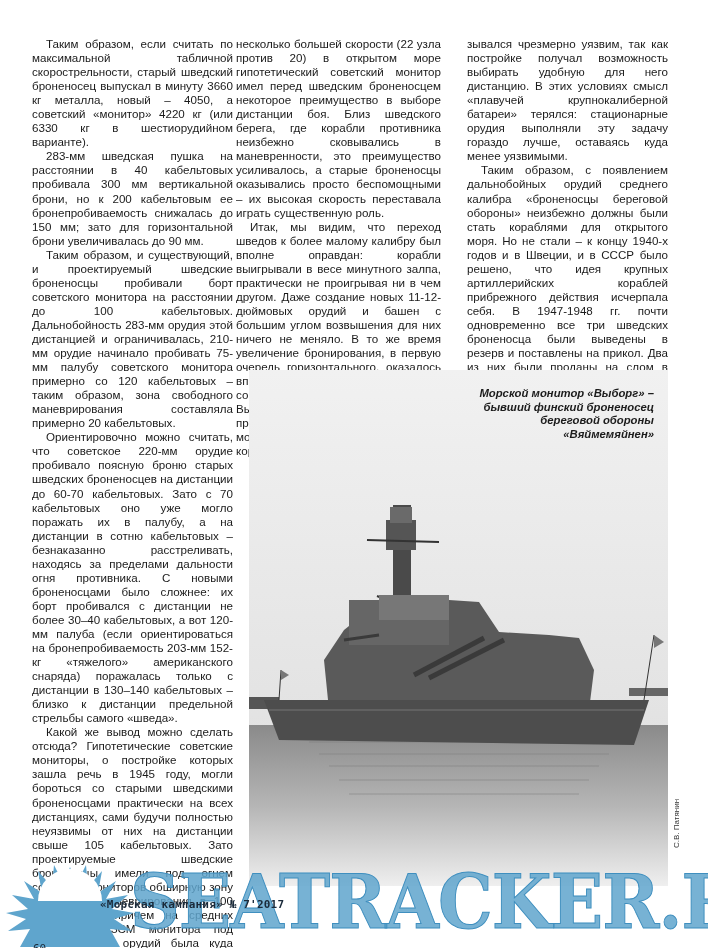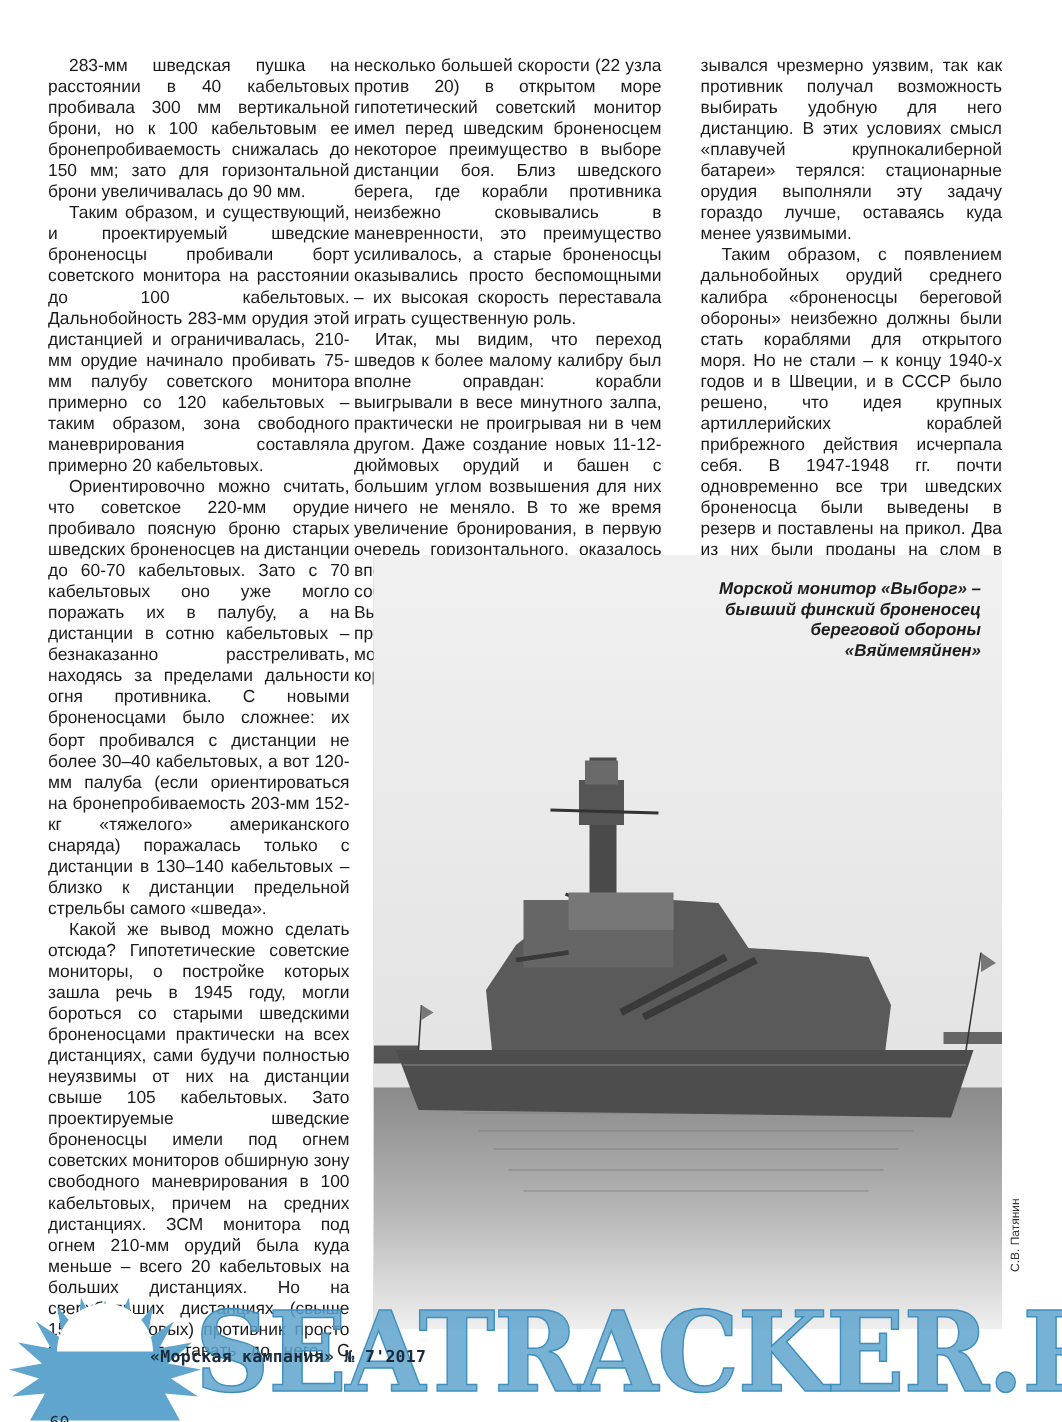--- a/index.html
+++ b/index.html
@@ -13,21 +13,21 @@
     font-size:11.6px; line-height:14.05px;
     text-align:justify; hyphens:manual;
   }
   .col p { margin:0; text-indent:14px; }
   #col-left  { left:32px;  width:201px; }
   #col-mid   { left:236px; width:205px; }
   #col-right { left:467px; width:201px; }
 
   #photo {
     position:absolute; left:249px; top:370px; width:419px; height:516px;
-    background:#86efac; overflow:hidden;
+    background:#0f766e; overflow:hidden;
   }
   #photo svg { position:absolute; left:0; top:0; }
   #caption {
     position:absolute; right:14px; top:17px; width:200px;
     text-align:right; font-style:italic; font-weight:bold;
     font-size:11.3px; line-height:13.5px; color:#1c1c1c;
   }
   #credit {
     position:absolute; left:672px; top:848px;
     transform:rotate(-90deg); transform-origin:left top;
@@ -50,33 +50,34 @@
     color:rgba(95,165,205,0.85);
     -webkit-text-stroke:1px #3f8fbf;
     transform:scaleX(0.93); transform-origin:left top;
     white-space:nowrap;
   }
 </style>
 </head>
 <body>
 
 <div id="col-left" class="col">
-  <p>283-мм шведская пушка на расстоянии в 40 кабельтовых пробивала 300 мм вертикальной брони, но к 100 кабельтовым ее бронепробиваемость снижалась до 150 мм; зато для горизонтальной брони увеличивалась до 90 мм.</p>
+  <p>Таким образом, если считать по максимальной табличной скорострельности, старый шведский броненосец выпускал в минуту 3660 кг металла, новый – 4050, а советский «монитор» 4220 кг (или 6330 кг в шестиорудийном варианте).</p>
+  <p>283-мм шведская пушка на расстоянии в 40 кабельтовых пробивала 300 мм вертикальной брони, но к 200 кабельтовым ее бронепробиваемость снижалась до 150 мм; зато для горизонтальной брони увеличивалась до 90 мм.</p>
   <p>Таким образом, и существующий, и проектируемый шведские броненосцы пробивали борт советского монитора на расстоянии до 100 кабельтовых. Дальнобойность 283-мм орудия этой дистанцией и ограничивалась, 210-мм орудие начинало пробивать 75-мм палубу советского монитора примерно со 120 кабельтовых – таким образом, зона свободного маневрирования составляла примерно 20 кабельтовых.</p>
   <p>Ориентировочно можно считать, что советское 220-мм орудие пробивало поясную броню старых шведских броненосцев на дистанции до 60-70 кабельтовых. Зато с 70 кабельтовых оно уже могло поражать их в палубу, а на дистанции в сотню кабельтовых – безнаказанно расстреливать, находясь за пределами дальности огня противника. С новыми броненосцами было сложнее: их борт пробивался с дистанции не более 30–40 кабельтовых, а вот 120-мм палуба (если ориентироваться на бронепробиваемость 203-мм 152-кг «тяжелого» американского снаряда) поражалась только с дистанции в 130–140 кабельтовых – близко к дистанции предельной стрельбы самого «шведа».</p>
   <p>Какой же вывод можно сделать отсюда? Гипотетические советские мониторы, о постройке которых зашла речь в 1945 году, могли бороться со старыми шведскими броненосцами практически на всех дистанциях, сами будучи полностью неуязвимы от них на дистанции свыше 105 кабельтовых. Зато проектируемые шведские броненосцы имели под огнем советских мониторов обширную зону свободного маневрирования в 100 кабельтовых, причем на средних дистанциях. ЗСМ монитора под огнем 210-мм орудий была куда меньше – всего 20 кабельтовых на больших дистанциях. Но на сверхбольших дистанциях (свыше 150 кабельтовых) противник просто переставал доставать до него. С учетом</p>
 </div>
 
 <div id="col-mid" class="col">
   <p style="text-indent:0">несколько большей скорости (22 узла против 20) в открытом море гипотетический советский монитор имел перед шведским броненосцем некоторое преимущество в выборе дистанции боя. Близ шведского берега, где корабли противника неизбежно сковывались в маневренности, это преимущество усиливалось, а старые броненосцы оказывались просто беспомощными – их высокая скорость переставала играть существенную роль.</p>
   <p>Итак, мы видим, что переход шведов к более малому калибру был вполне оправдан: корабли выигрывали в весе минутного залпа, практически не проигрывая ни в чем другом. Даже создание новых 11-12-дюймовых орудий и башен с большим углом возвышения для них ничего не меняло. В то же время увеличение бронирования, в первую очередь горизонтального, оказалось вполне оправдано, хотя и влекло за собой резкий рост водоизмещения. Высокая скорость давала какие-либо преимущества лишь в открытом море, при этом в шхерах у берега корабль ока-</p>
 </div>
 
 <div id="col-right" class="col">
-  <p style="text-indent:0">зывался чрезмерно уязвим, так как противник получал возможность выбирать удобную для него дистанцию. В этих условиях смысл «плавучей крупнокалиберной батареи» терялся: стационарные орудия выполняли эту задачу гораздо лучше, оставаясь куда менее уязвимыми.</p>
+  <p style="text-indent:0">зывался чрезмерно уязвим, так как постройке получал возможность выбирать удобную для него дистанцию. В этих условиях смысл «плавучей крупнокалиберной батареи» терялся: стационарные орудия выполняли эту задачу гораздо лучше, оставаясь куда менее уязвимыми.</p>
   <p>Таким образом, с появлением дальнобойных орудий среднего калибра «броненосцы береговой обороны» неизбежно должны были стать кораблями для открытого моря. Но не стали – к концу 1940-х годов и в Швеции, и в СССР было решено, что идея крупных артиллерийских кораблей прибрежного действия исчерпала себя. В 1947-1948 гг. почти одновременно все три шведских броненосца были выведены в резерв и поставлены на прикол. Два из них были проданы на слом в конце 1950-х, «Густав V» дожил до 1970 года. Советский «Выборг» был выведен в резерв в 1959 г. и сдан на слом в 1966-м. Таким образом, советский флот все равно остался последним, имевшим на вооружении броненосцы береговой обороны.</p>
 </div>
 
 <div id="photo">
   <svg width="419" height="516" viewBox="0 0 419 516">
     <defs>
       <linearGradient id="sky" x1="0" y1="0" x2="0" y2="1">
         <stop offset="0" stop-color="#f1f1f1"></stop>
         <stop offset="1" stop-color="#dcdcdc"></stop>
       </linearGradient>

